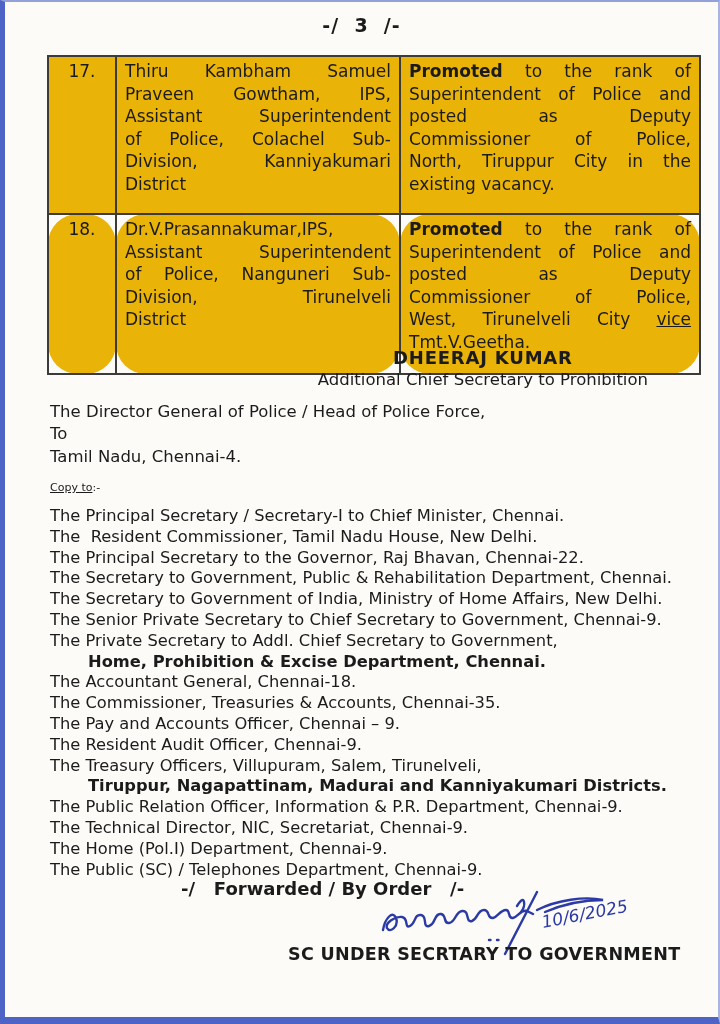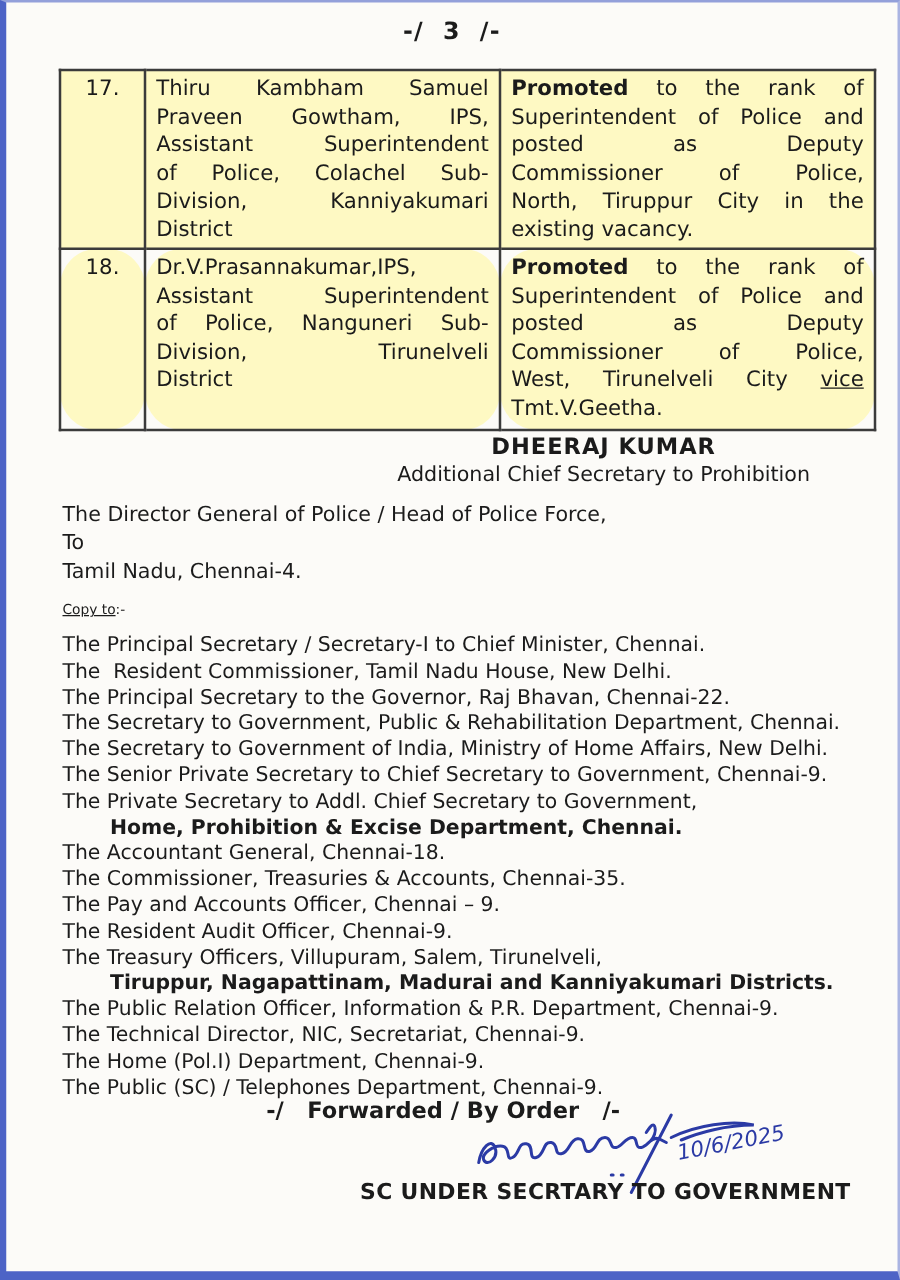--- a/index.html
+++ b/index.html
@@ -24,22 +24,22 @@
   }
   table.orders{
     position:absolute;left:42px;top:53px;
     border-collapse:collapse;table-layout:fixed;
     width:598px;
   }
   table.orders td{
     border:2px solid #3b3b3b;
     vertical-align:top;
     font-size:17px;line-height:22.6px;
-    padding:3px 8px 0 8px;
-    background:#fef9c3;
+    padding:3px 8px 15px 8px;
+    background:#eab308;
   }
   td.num{width:50px;text-align:center;padding:3px 2px 0 2px;}
   td.officer{width:266px;}
   td.order{width:282px;}
   tr.r1 td{height:138px;}
   tr.r2 td{height:140px;border-radius:30px;}
   .jl{text-align:justify;text-align-last:justify;}
   .jl:last-child{text-align-last:left;}
   .plain .jl{text-align:left;text-align-last:left;}
   .signatory{
@@ -57,21 +57,21 @@
     font-size:11px;
   }
   .copy-label .ul{text-decoration:underline;}
   .copy-list{
     position:absolute;left:45px;top:504px;
     font-size:16.3px;line-height:20.8px;
     white-space:pre-wrap;
   }
   .copy-list .cl.indent{padding-left:38px;font-weight:bold;}
   .forwarded{
-    position:absolute;left:208px;top:876px;
+    position:absolute;left:176px;top:876px;
     font-weight:bold;font-size:18px;white-space:pre;
   }
   .signature-svg{position:absolute;left:372px;top:886px;pointer-events:none;}
   .sc-line{
     position:absolute;left:283px;top:942px;
     font-weight:bold;font-size:17.5px;letter-spacing:0.3px;
   }
 </style>
 </head>
 <body>

